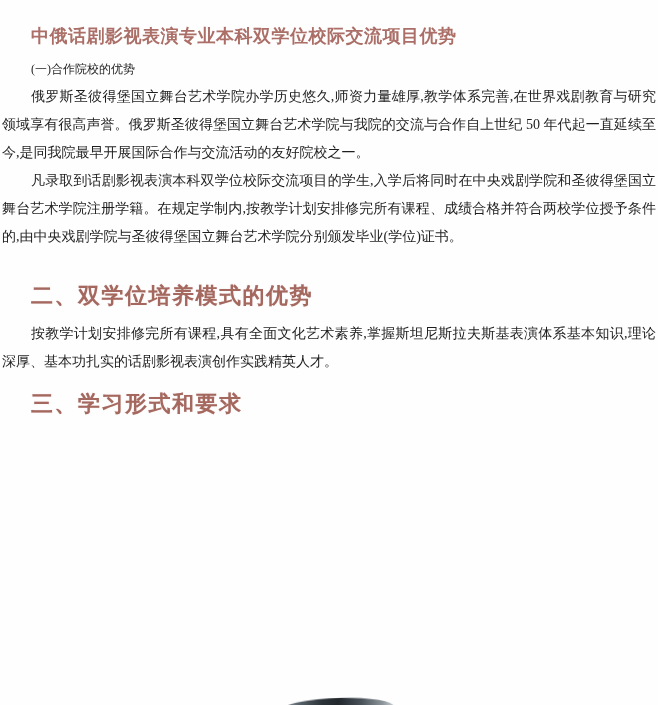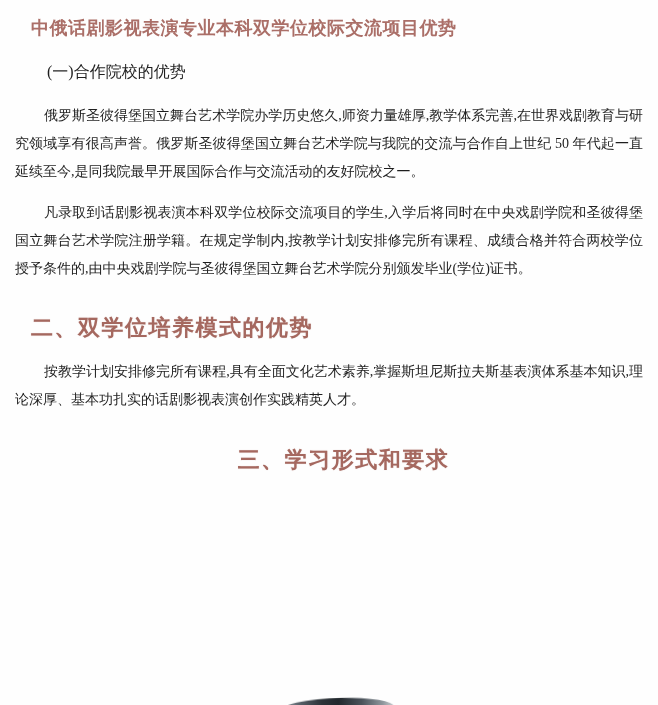--- a/index.html
+++ b/index.html
@@ -10,61 +10,60 @@
   .page {
     position: relative;
     width: 658px;
     height: 705px;
     background: #fefefe;
     overflow: hidden;
     font-family: "Liberation Serif", "DejaVu Serif", serif;
     color: #212121;
   }
   .doc {
-    padding: 14px 2px 0 2px;
+    padding: 22px 2px 0 2px;
   }
   .doc-title {
     margin: 0 0 5px 29px;
     font-family: "Liberation Sans", "DejaVu Sans", sans-serif;
     font-weight: bold;
     font-size: 18px;
     line-height: 28px;
     letter-spacing: 0.5px;
     color: #ab6f68;
   }
   .sub-heading {
-    margin: 16px;
-    font-size: 16px;
+    margin: 0;
+    font-size: 12px;
     line-height: 28px;
     text-indent: 29px;
     color: #1e1e1e;
   }
   .body-para {
-    margin: 13px;
+    margin: 0;
     font-size: 14px;
     line-height: 28px;
     text-indent: 29px;
     text-align: justify;
     text-justify: inter-ideograph;
     color: #1e1e1e;
   }
   .section-heading {
     margin: 28px 0 7px 29px;
     font-family: "Liberation Sans", "DejaVu Sans", sans-serif;
     font-weight: bold;
     font-size: 22px;
     line-height: 34px;
     letter-spacing: 1.5px;
     color: #a5685f;
     text-shadow: 0 0 1px rgba(165,104,95,0.35);
   }
   .section-heading.study {
-    margin-top: 29px;
+    margin-top: 11px;
     margin-bottom: 1px;
-    text-align: center;
   }
   
   .photo-fragment {
     position: absolute;
     left: 278px;
     top: 698px;
     width: 116px;
     height: 14px;
     border-radius: 55% 45% 0 0 / 90% 70% 0 0;
     background: linear-gradient(to right,

